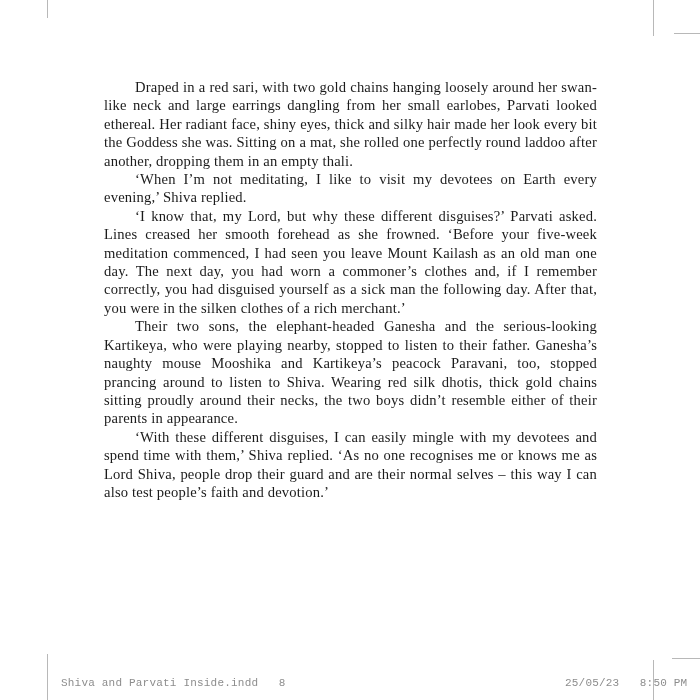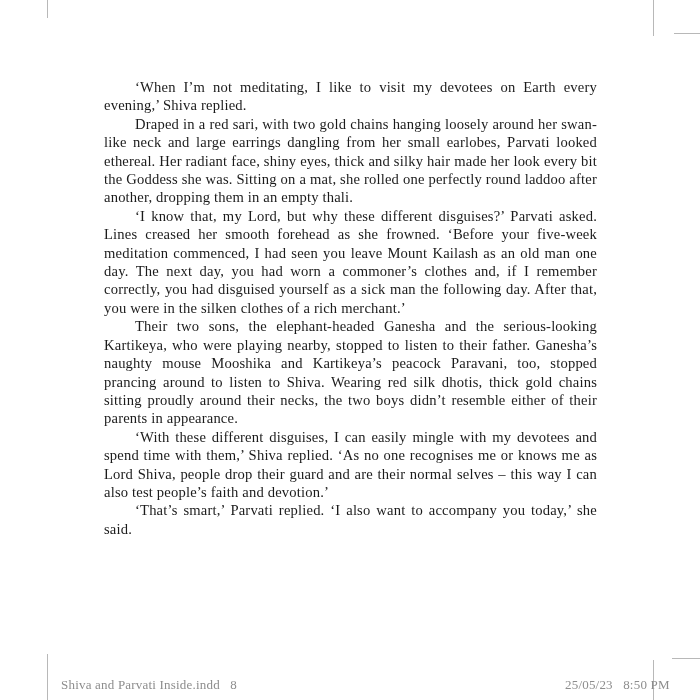--- a/index.html
+++ b/index.html
@@ -58,22 +58,22 @@
     text-align-last: left;
   }
 
   
   .footer {
     position: absolute;
     left: 0;
     top: 676px;
     width: 641px;
     height: 18px;
-    font-family: Liberation Serif, serif;
-    font-size: 13px;
+    font-family: Liberation Mono, monospace;
+    font-size: 11px;
     color: #8d8d8d;
     letter-spacing: 0.2px;
   }
   .footer-left {
     position: absolute;
     left: 61px;
     top: 1px;
     white-space: pre;
   }
   .footer-right {
@@ -89,26 +89,25 @@
 <div class="page">
 
   <div class="crop v crop-tl-v"></div>
   <div class="crop v crop-tr-v"></div>
   <div class="crop h crop-tr-h"></div>
   <div class="crop v crop-bl-v"></div>
   <div class="crop v crop-br-v"></div>
   <div class="crop h crop-br-h"></div>
 
   <div class="textblock">
+    <p>Draped in a red sari, with two gold chains hanging loosely around her swan‐like neck and large earrings dangling from her small earlobes, Parvati looked ethereal. Her radiant face, shiny eyes, thick and silky hair made her look every bit the Goddess she was. Sitting on a mat, she rolled one perfectly round laddoo after another, dropping them in an empty thali.</p>
     <p>‘When I’m not meditating, I like to visit my devotees on Earth every evening,’ Shiva replied.</p>
-    <p>Draped in a red sari, with two gold chains hanging loosely around her swan‐like neck and large earrings dangling from her small earlobes, Parvati looked ethereal. Her radiant face, shiny eyes, thick and silky hair made her look every bit the Goddess she was. Sitting on a mat, she rolled one perfectly round laddoo after another, dropping them in an empty thali.</p>
     <p>‘I know that, my Lord, but why these different disguises?’ Parvati asked. Lines creased her smooth forehead as she frowned. ‘Before your five‐week meditation commenced, I had seen you leave Mount Kailash as an old man one day. The next day, you had worn a commoner’s clothes and, if I remember correctly, you had disguised yourself as a sick man the following day. After that, you were in the silken clothes of a rich merchant.’</p>
     <p>Their two sons, the elephant‐headed Ganesha and the serious‐looking Kartikeya, who were playing nearby, stopped to listen to their father. Ganesha’s naughty mouse Mooshika and Kartikeya’s peacock Paravani, too, stopped prancing around to listen to Shiva. Wearing red silk dhotis, thick gold chains sitting proudly around their necks, the two boys didn’t resemble either of their parents in appearance.</p>
     <p>‘With these different disguises, I can easily mingle with my devotees and spend time with them,’ Shiva replied. ‘As no one recognises me or knows me as Lord Shiva, people drop their guard and are their normal selves – this way I can also test people’s faith and devotion.’</p>
-    <p>‘That’s smart,’ Parvati replied. ‘I also want to accompany you today,’ she said.</p>
   </div>
 
   <div class="footer">
     <span class="footer-left">Shiva and Parvati Inside.indd   8</span>
     <span class="footer-right">25/05/23   8:50 PM</span>
   </div>
 
 </div>
 
 </body></html>

